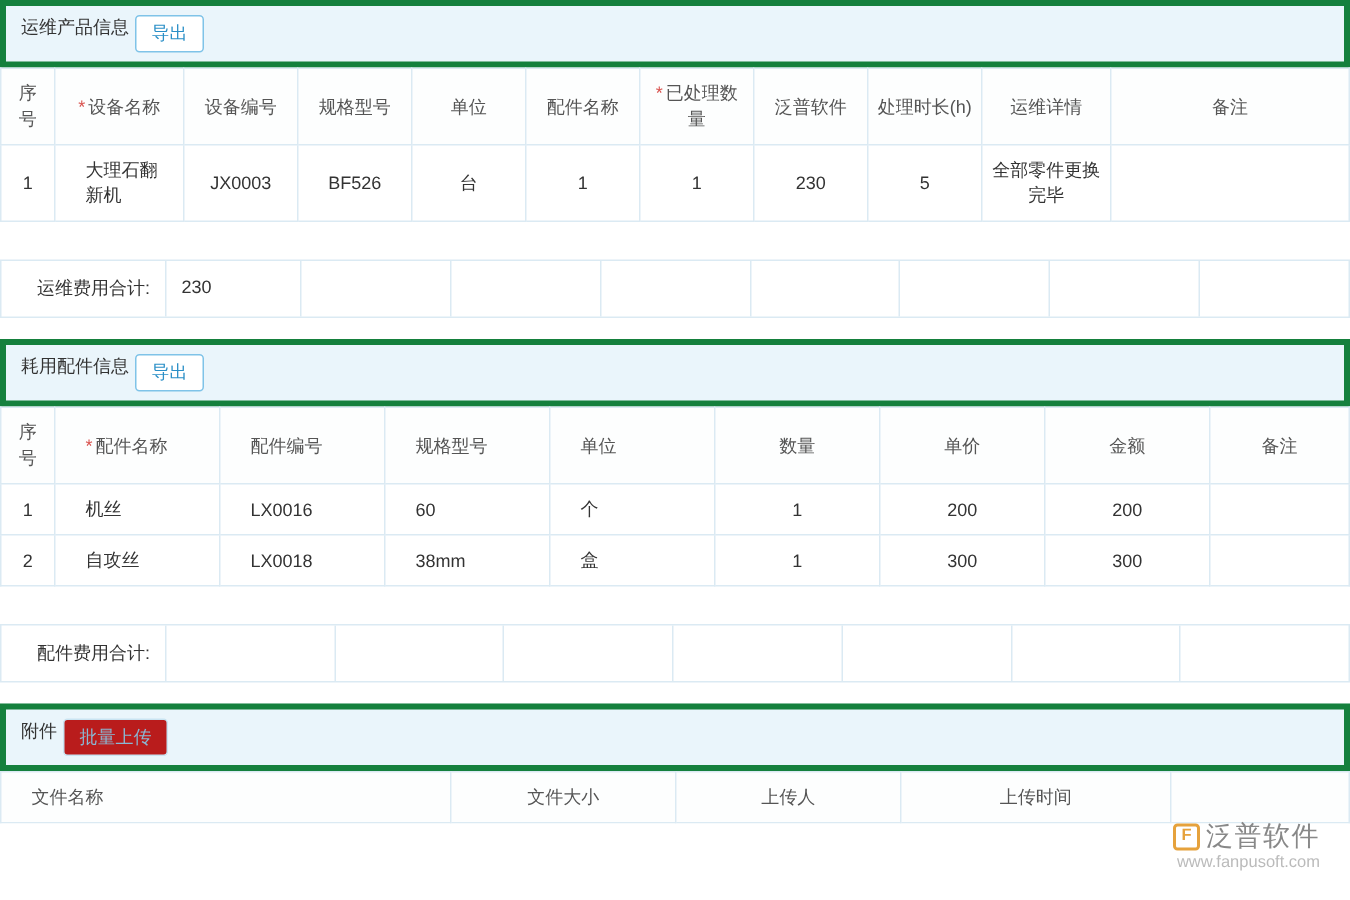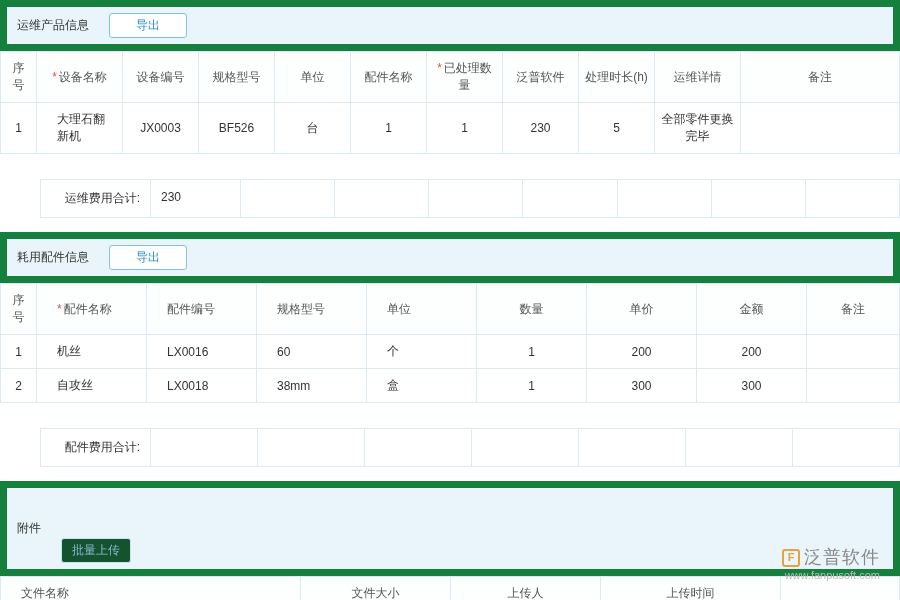--- a/index.html
+++ b/index.html
@@ -1,55 +1,53 @@
 <!DOCTYPE html>
 <html><head>
 <meta charset="utf-8">
 <style>
 * { box-sizing: border-box; margin: 0; padding: 0; }
 body { font-family: "Microsoft YaHei", Arial, sans-serif; font-size: 12px; color: #333; background: #fff; width: 900px; }
 
 .section-header {
   background: #eaf5fb;
-  border: 7px solid #15803d;
+  border: 4px solid #15803d;
   padding: 6px 10px;
   display: flex;
-  align-items: center;
-  gap: 20px;
+  gap: 4px;
 }
 .section-header .title {
   color: #333;
 }
 .btn-export {
   display: inline-block;
-  padding: 3px 26px;
+  padding: 3px 10px;
   border: 1px solid #7fc3e8;
   border-radius: 3px;
   background: #fff;
   color: #2a8fc7;
   cursor: pointer;
 }
 .btn-upload {
   display: inline-block;
   padding: 3px 10px;
   border: 1px solid #c9e4f2;
   border-radius: 3px;
-  background: #14532d;
+  background: #b91c1c;
   color: #8ab8d4;
   cursor: pointer;
-  margin-top: 44px;
 }
 
 table { border-collapse: collapse; width: 100%; table-layout: fixed; }
 th, td { border: 1px solid #dbeaf3; padding: 8px 6px; text-align: center; vertical-align: middle; word-break: break-all; }
 td.l, th.l { text-align: left; padding-left: 20px; }
 th { background: #fdfefe; color: #555; font-weight: normal; }
 .req { color: #d9534f; margin-right: 2px; }
 
-.summary { border: 1px solid #dbeaf3; display: flex; margin-left: 40px; }
+.summary { border: 1px solid #dbeaf3; display: flex; }
 .summary .label-cell { border-right: 1px solid #dbeaf3; padding: 10px; width: 110px; text-align: right; }
 .summary .value-cell { border-right: 1px solid #dbeaf3; padding: 10px; width: 90px; text-align: left; }
 .summary .filler { flex: 1; display: flex; }
 .summary .filler div { border-right: 1px solid #dbeaf3; flex: 1; }
 .summary .filler div:last-child { border-right: none; }
 
 .gap { height: 14px; }
 .gap-mid { height: 25px; }
 
 .watermark {

